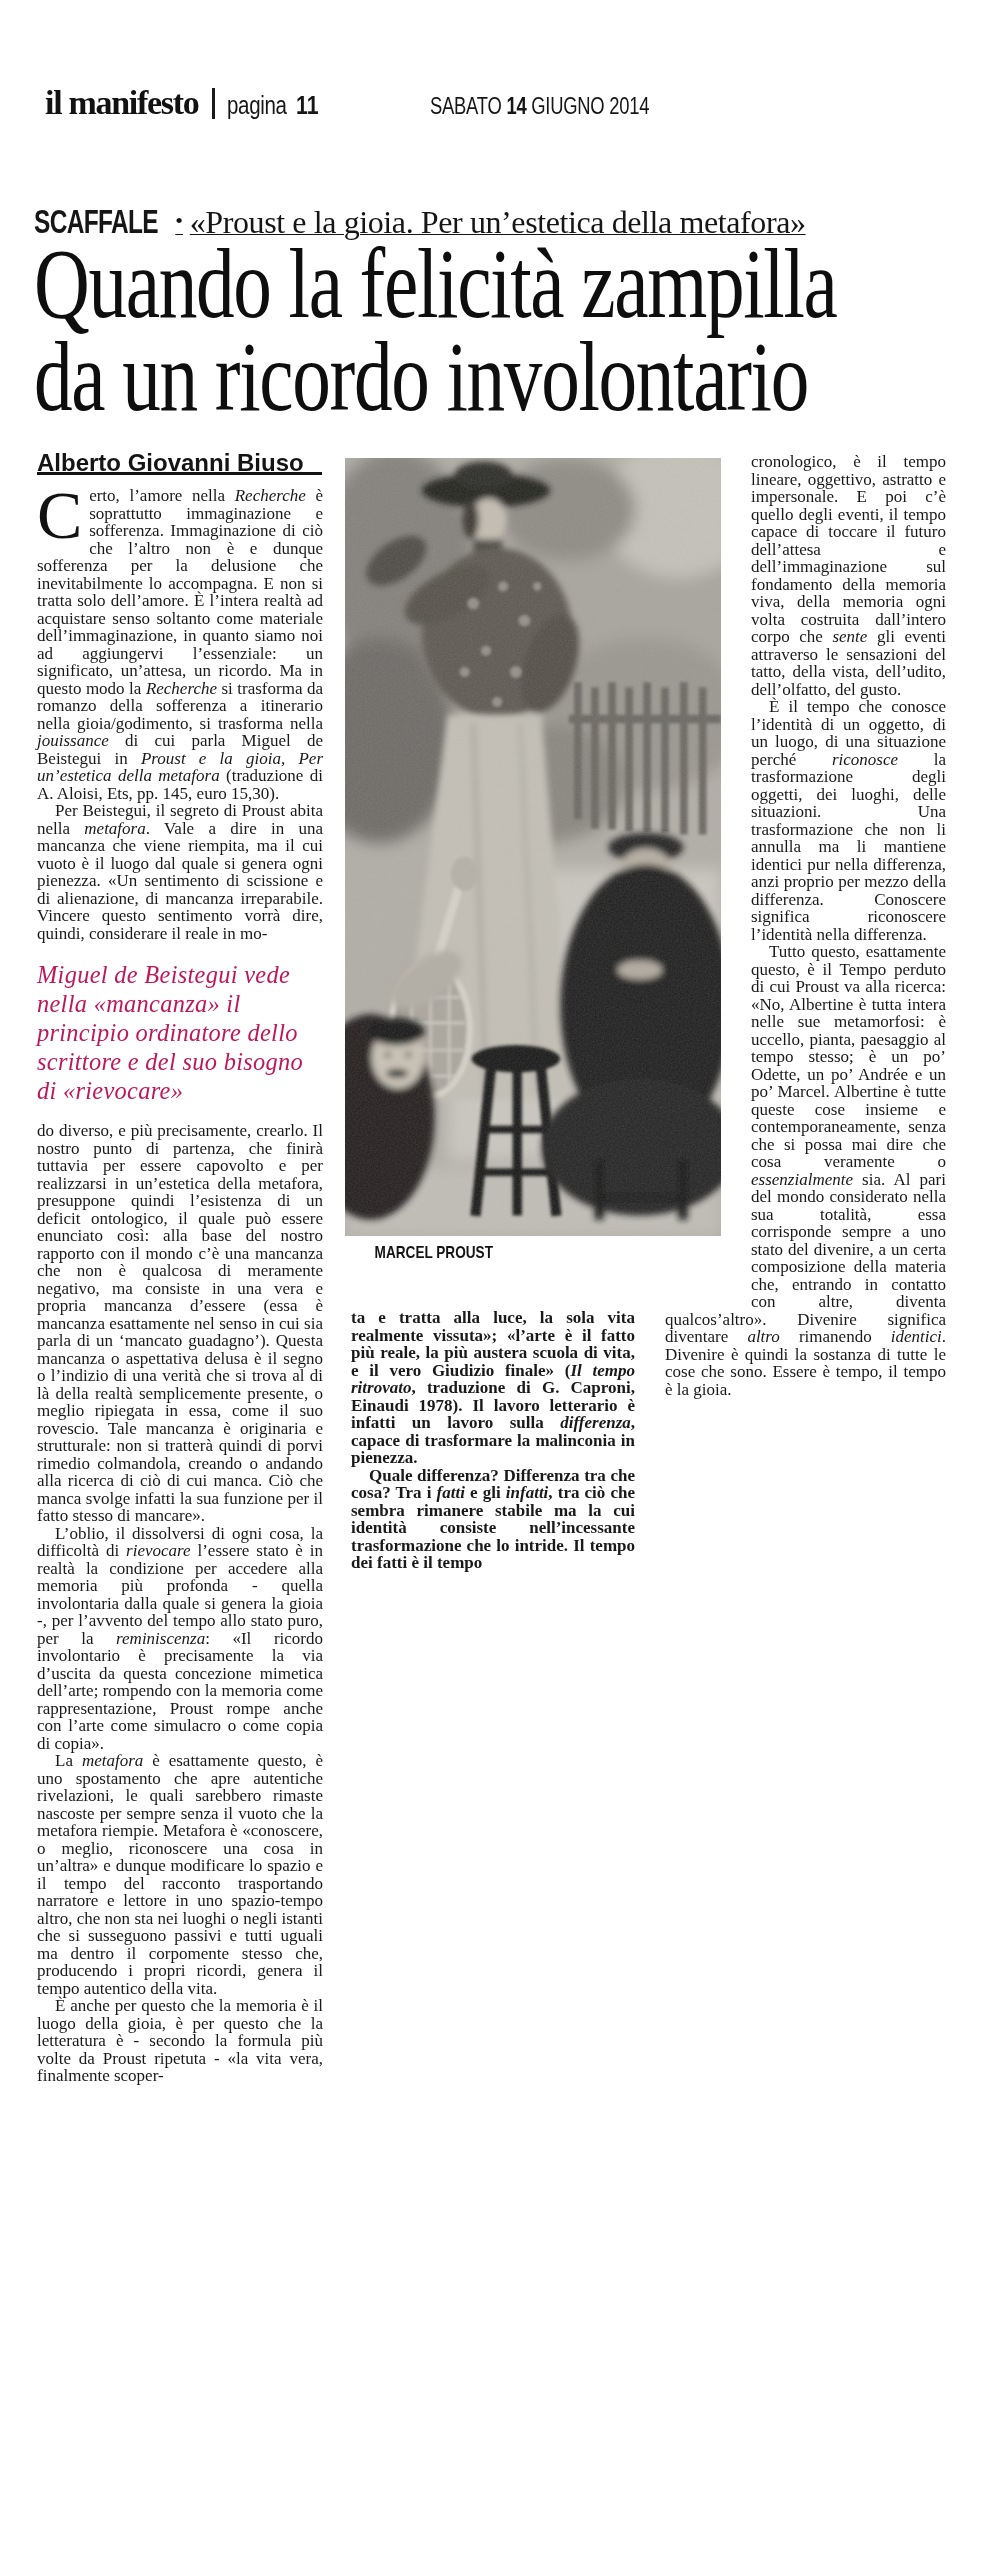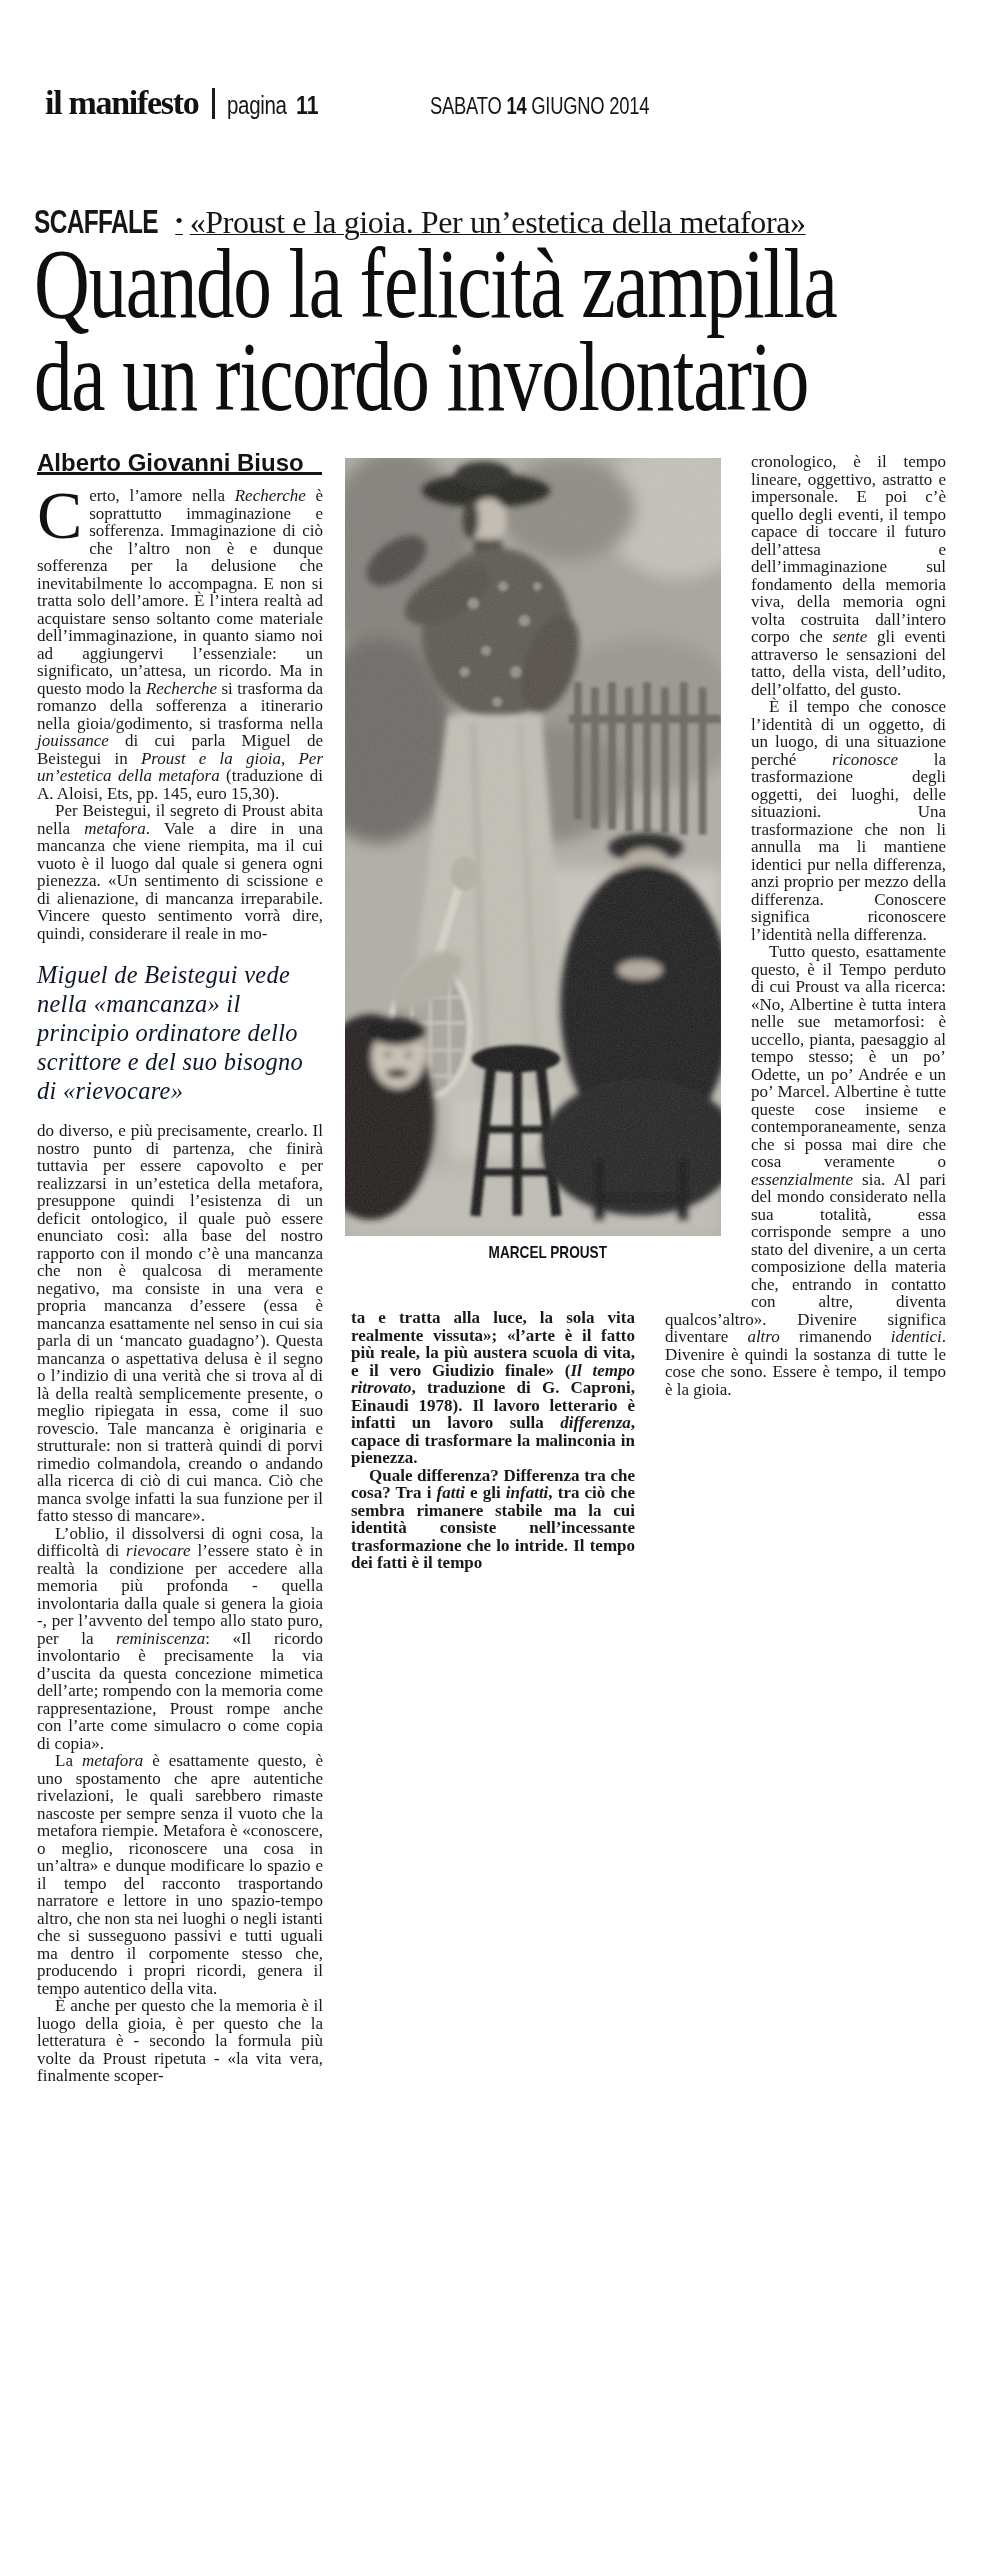--- a/index.html
+++ b/index.html
@@ -33,26 +33,26 @@
   .col p{margin:0;}
   .col p.indent{text-indent:18px;}
   .col em{font-style:italic;}
   #col1{left:37px; top:459px; width:286px; height:2110px;}
   #col2{left:351px; top:1281px; width:284px; height:308px;font-weight:bold;}
   #col3{left:665px; top:425px; width:281px; height:1164px;font-family:Liberation Serif, serif;}
   .photo-spacer{float:left; width:86px; height:850px;}
 
   .dropcap{float:left; font-size:68px; line-height:53px; padding:1.7px 6.8px 0 0; font-family:"Liberation Serif",serif; color:#121212;}
 
-  .pullquote{font-style:italic; font-size:24.4px; line-height:29px; letter-spacing:0.3px; margin:18px 0 17px 0; text-align:left; text-indent:0; color:#0f172a;}
+  .pullquote{font-style:italic; font-size:24.4px; line-height:29px; letter-spacing:0.3px; margin:18px 0 17px 0; text-align:left; text-indent:0; color:#be185d;}
 
   
   .photo{position:absolute; left:345px; top:430px; width:376px; height:778px; background:#b3afa8; overflow:hidden;}
   .photo svg{display:block;}
-  .photo-caption{position:absolute; left:345px; top:1215px; width:376px; text-align:center; font-family:"Liberation Sans",sans-serif; font-weight:700; font-size:17px; color:#141414;}
+  .photo-caption{position:absolute; left:345px; top:1215px; width:376px; text-align:left; font-family:"Liberation Sans",sans-serif; font-weight:700; font-size:17px; color:#141414;}
   .photo-caption span{display:inline-block; transform:scaleX(.8); transform-origin:right center; letter-spacing:0;}
 </style>
 </head>
 <body>
 
 <div class="page">
 
   <div class="masthead-row">
     <span class="masthead">il manifesto</span><span class="mast-divider"></span><span class="page-label">pagina</span> <span class="page-num">11</span>
   </div>

